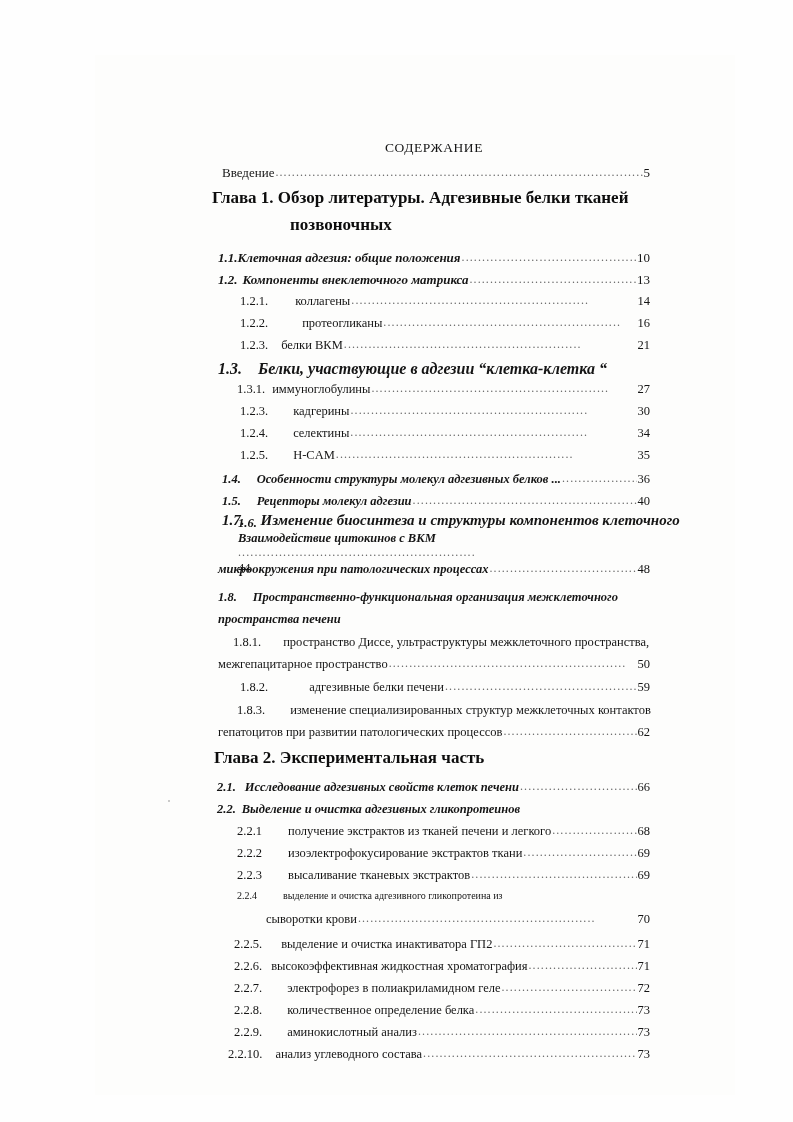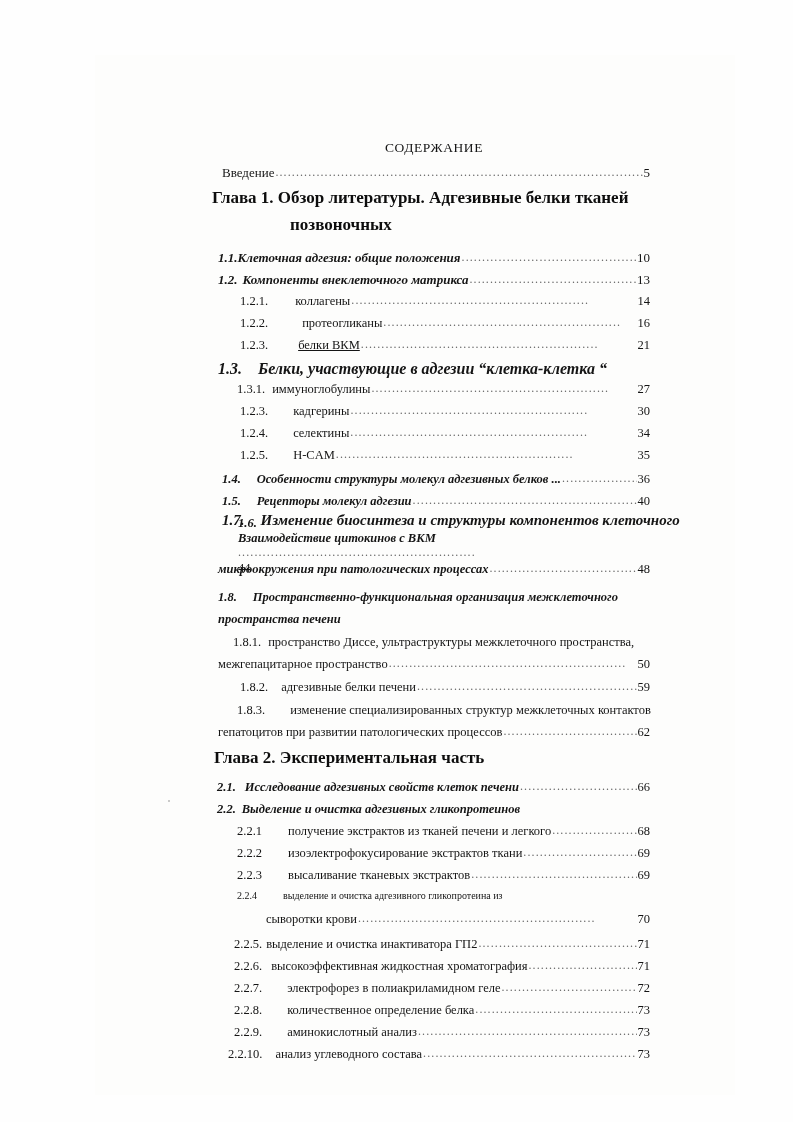--- a/index.html
+++ b/index.html
@@ -150,21 +150,21 @@
 
   <div class="row" style="left:240px; top:316px; width:410px; font-size:12.5px;">
     <span class="num t-plain">1.2.2.</span>
     <span class="label t-plain" style="margin-left:34px;">протеогликаны</span>
     <span class="leader">..........................................................</span>
     <span class="pg">16</span>
   </div>
 
   <div class="row" style="left:240px; top:338px; width:410px; font-size:12.5px;">
     <span class="num t-plain">1.2.3.</span>
-    <span class="label t-plain" style="margin-left:30px;text-decoration:underline;">белки ВКМ</span>
+    <span class="label t-plain" style="margin-left:13px;">белки ВКМ</span>
     <span class="leader">..........................................................</span>
     <span class="pg">21</span>
   </div>
 
   <div class="row" style="left:218px; top:360px; width:432px; font-size:16px;">
     <span class="num t-ital">1.3.</span>
     <span class="label t-ital" style="margin-left:16px;">Белки, участвующие в адгезии “клетка-клетка “</span>
   </div>
 
   <div class="row" style="left:237px; top:382px; width:413px; font-size:12.5px;">
@@ -227,33 +227,33 @@
   </div>
 
   <div class="cont-line" style="left:218px; top:590px; font-size:12.5px;">
     <span class="num t-ital">1.8.</span>
     <span class="label t-ital" style="margin-left:16px;">Пространственно-функциональная организация межклеточного</span>
   </div>
   <div class="cont-line" style="left:218px; top:612px; font-size:12.5px;">
     <span class="label t-ital">пространства печени</span>
   </div>
 
-  <div class="cont-line" style="left:233px; top:635px; font-size:12.5px;">
+  <div class="cont-line" style="left:233px; top:635px; font-size:12.5px;gap:15px;">
     <span class="num t-plain">1.8.1.</span>
     <span class="label t-plain" style="margin-left:7px;">пространство Диссе, ультраструктуры межклеточного пространства,</span>
   </div>
   <div class="row" style="left:218px; top:657px; width:432px; font-size:12.5px;">
     <span class="label t-plain">межгепацитарное пространство</span>
     <span class="leader">..........................................................</span>
     <span class="pg">50</span>
   </div>
 
   <div class="row" style="left:240px; top:680px; width:410px; font-size:12.5px;">
     <span class="num t-plain">1.8.2.</span>
-    <span class="label t-plain" style="margin-left:13px;">адгезивные белки печени</span>
+    <span class="label t-plain" style="margin-left:41px;">адгезивные белки печени</span>
     <span class="leader">..........................................................</span>
     <span class="pg">59</span>
   </div>
 
   <div class="cont-line" style="left:237px; top:703px; font-size:12.5px;">
     <span class="num t-plain">1.8.3.</span>
     <span class="label t-plain" style="margin-left:25px;">изменение специализированных структур межклеточных контактов</span>
   </div>
   <div class="row" style="left:218px; top:725px; width:432px; font-size:12.5px;">
     <span class="label t-plain">гепатоцитов при развитии патологических процессов</span>
@@ -303,21 +303,21 @@
     <span class="label t-plain" style="margin-left:26px;">выделение и очистка адгезивного гликопротеина из</span>
   </div>
   <div class="row" style="left:266px; top:912px; width:384px; font-size:12.5px;">
     <span class="label t-plain">сыворотки крови</span>
     <span class="leader">..........................................................</span>
     <span class="pg">70</span>
   </div>
 
   <div class="row" style="left:234px; top:937px; width:416px; font-size:12.5px;">
     <span class="num t-plain">2.2.5.</span>
-    <span class="label t-plain" style="margin-left:4px;font-family:Liberation Serif, serif;">выделение и очистка инактиватора ГП2</span>
+    <span class="label t-plain" style="margin-left:19px;font-family:Liberation Serif, serif;">выделение и очистка инактиватора ГП2</span>
     <span class="leader">..........................................................</span>
     <span class="pg">71</span>
   </div>
 
   <div class="row" style="left:234px; top:959px; width:416px; font-size:12.5px;">
     <span class="num t-plain">2.2.6.</span>
     <span class="label t-plain" style="margin-left:9px;">высокоэффективная жидкостная хроматография</span>
     <span class="leader">..........................................................</span>
     <span class="pg">71</span>
   </div>

